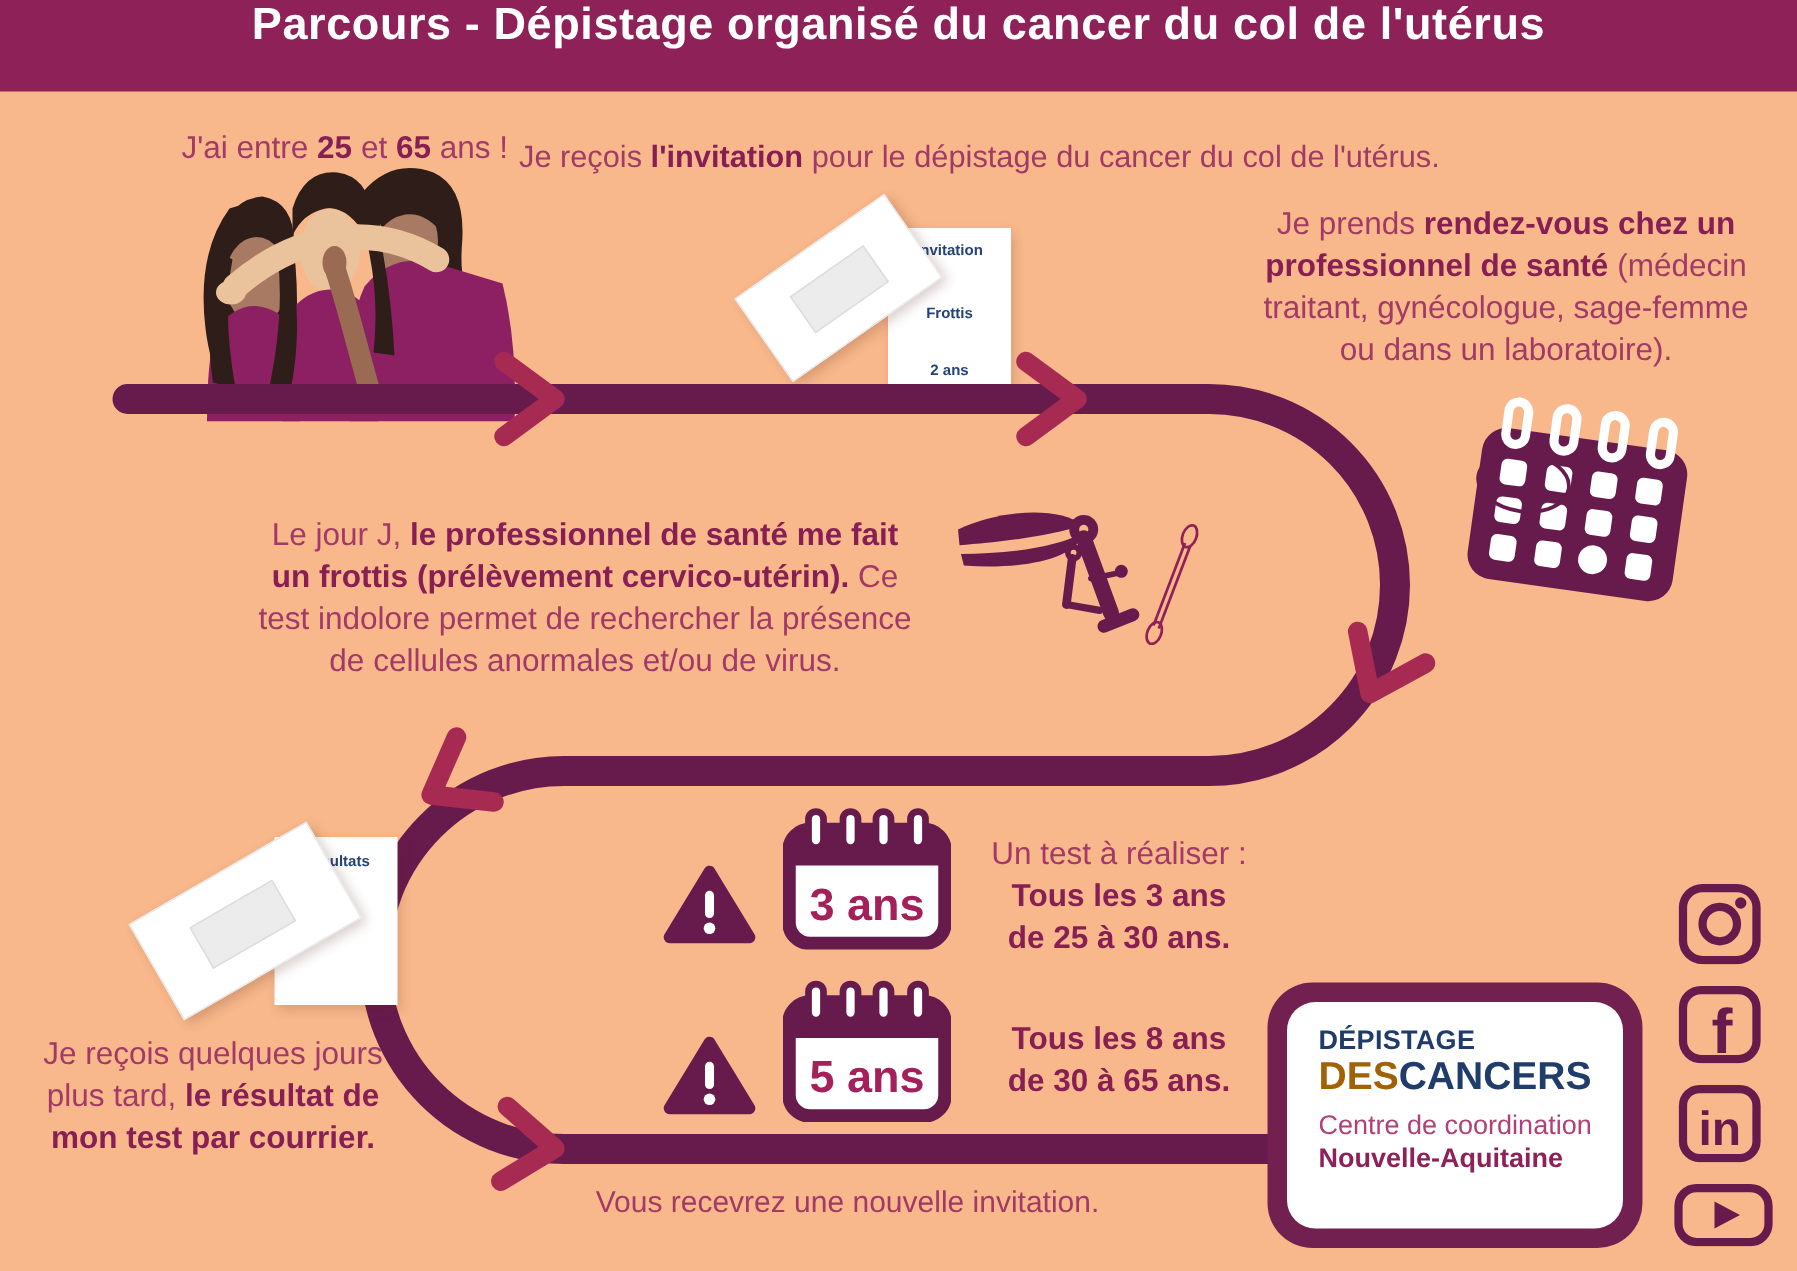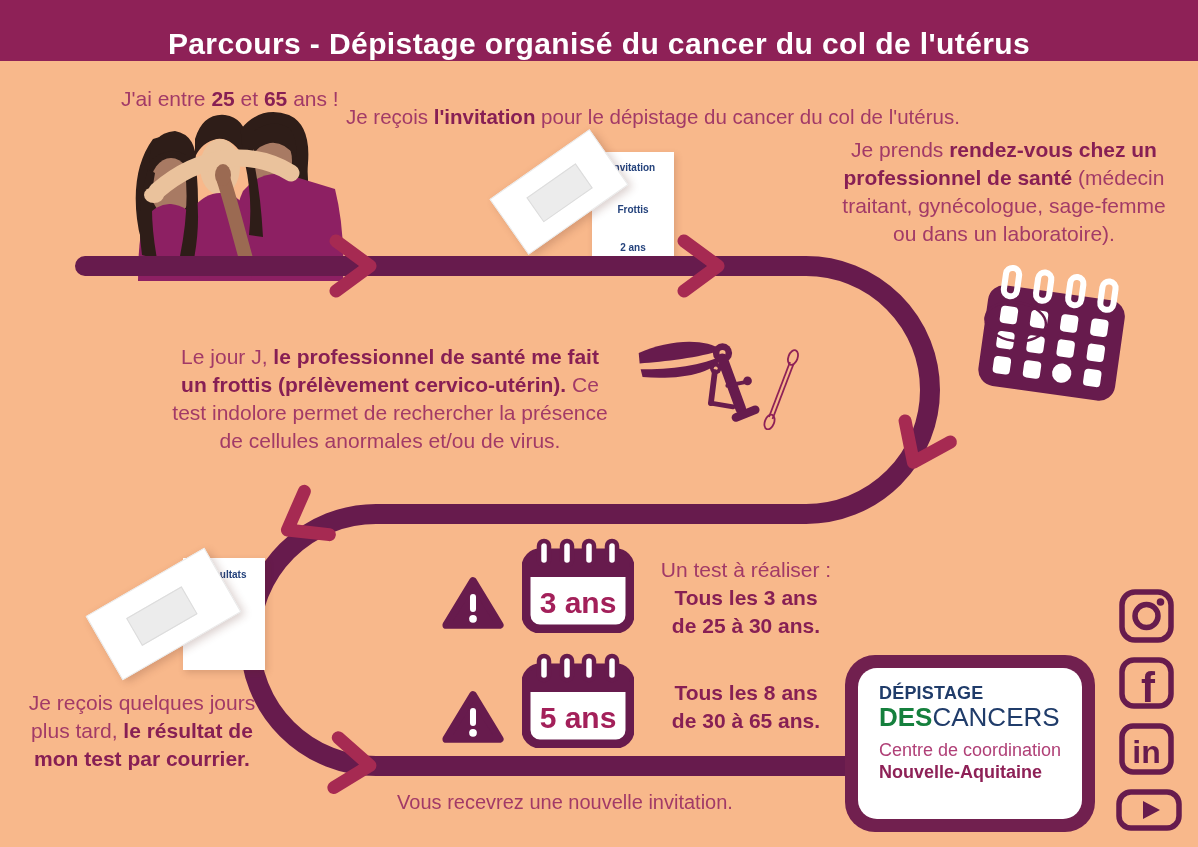--- a/index.html
+++ b/index.html
@@ -5,57 +5,57 @@
   :root{
     --bg:#f8b88b; --deep:#671b4d; --header:#8e2157; --arrow:#a62a52;
     --text:#a23a67; --textBold:#871f54; --navy:#24427c;
   }
   html,body{margin:0;padding:0;background:var(--bg);}
   .canvas{position:relative;width:1198px;height:847px;background:var(--bg);
     overflow:hidden;font-family:"Liberation Sans",sans-serif;}
   .abs{position:absolute;}
   
   .header{left:0;top:0;width:1198px;height:61px;background:var(--header);
-    display:flex;align-items:flex-end;justify-content:center;}
+    display:flex;align-items:flex-start;justify-content:center;}
   .header .title{color:#fff;font-weight:bold;font-size:30px;letter-spacing:.4px;}
   
   .txt{color:var(--text);font-size:21px;line-height:1.34;text-align:center;}
   .txt b{color:var(--textBold);font-weight:bold;}
   .nowrap{white-space:nowrap;text-align:left;}
   
   .paper{background:#fff;box-shadow:2px 3px 7px rgba(90,40,30,.18);
     color:var(--navy);font-weight:bold;font-size:10px;text-align:center;}
   .env{background:#fff;border:1px solid #e9e9e9;box-shadow:2px 4px 8px rgba(90,40,30,.22);}
   .env .window{position:absolute;background:#ececec;border:1px solid #dcdcdc;}
   
   .logo{left:845px;top:655px;width:250px;height:177px;background:#71204f;border-radius:30px;}
   .logo .inner{position:absolute;left:13px;top:13px;right:13px;bottom:13px;
     background:#fff;border-radius:19px;padding:16px 0 0 21px;box-sizing:border-box;}
   .logo .l1{color:#203c6a;font-weight:bold;font-size:18px;line-height:1.08;letter-spacing:.2px;}
-  .logo .l2l{color:#15803d;font-weight:bold;font-size:26px;line-height:1.08;}
-  .logo .l2d{color:#203c6a;font-weight:normal;font-size:26px;line-height:1.08;}
+  .logo .l2l{color:#a16207;font-weight:bold;font-size:26px;line-height:1.08;}
+  .logo .l2d{color:#203c6a;font-weight:bold;font-size:26px;line-height:1.08;}
   .logo .l3{color:#b04077;font-size:18px;line-height:1.25;margin-top:7px;}
   .logo .l4{color:#8e2157;font-weight:bold;font-size:18px;line-height:1.25;}
   svg text{font-family:"Liberation Sans",sans-serif;}
   .flow{left:0;top:0;width:1198px;height:847px;pointer-events:none;}
 </style>
 </head>
 <body>
 
 <div class="canvas">
 
   <div class="abs header">
     <div class="title">Parcours - Dépistage organisé du cancer du col de l'utérus</div>
   </div>
 
   <div class="abs txt nowrap" style="left:121px;top:85px;">
     <span>J'ai entre </span><b>25</b><span> et </span><b>65</b><span> ans !</span>
   </div>
 
-  <div class="abs txt nowrap" style="left:346px;top:91px;font-size:20.5px;margin-top:12px;">
+  <div class="abs txt nowrap" style="left:346px;top:91px;font-size:20.5px;">
     <span>Je reçois </span><b>l'invitation</b><span> pour le dépistage du cancer du col de l'utérus.</span>
   </div>
 
   <div class="abs txt" style="left:170px;top:343px;width:440px;">
     <span>Le jour J, </span><b>le professionnel de santé me fait un frottis (prélèvement cervico-utérin).</b><span> Ce test indolore permet de rechercher la présence de cellules anormales et/ou de virus.</span>
   </div>
 
   <div class="abs txt" style="left:836px;top:136px;width:336px;">
     <span>Je prends </span><b>rendez-vous chez un professionnel de santé</b><span> (médecin traitant, gynécologue, sage-femme ou dans un laboratoire).</span>
   </div>

